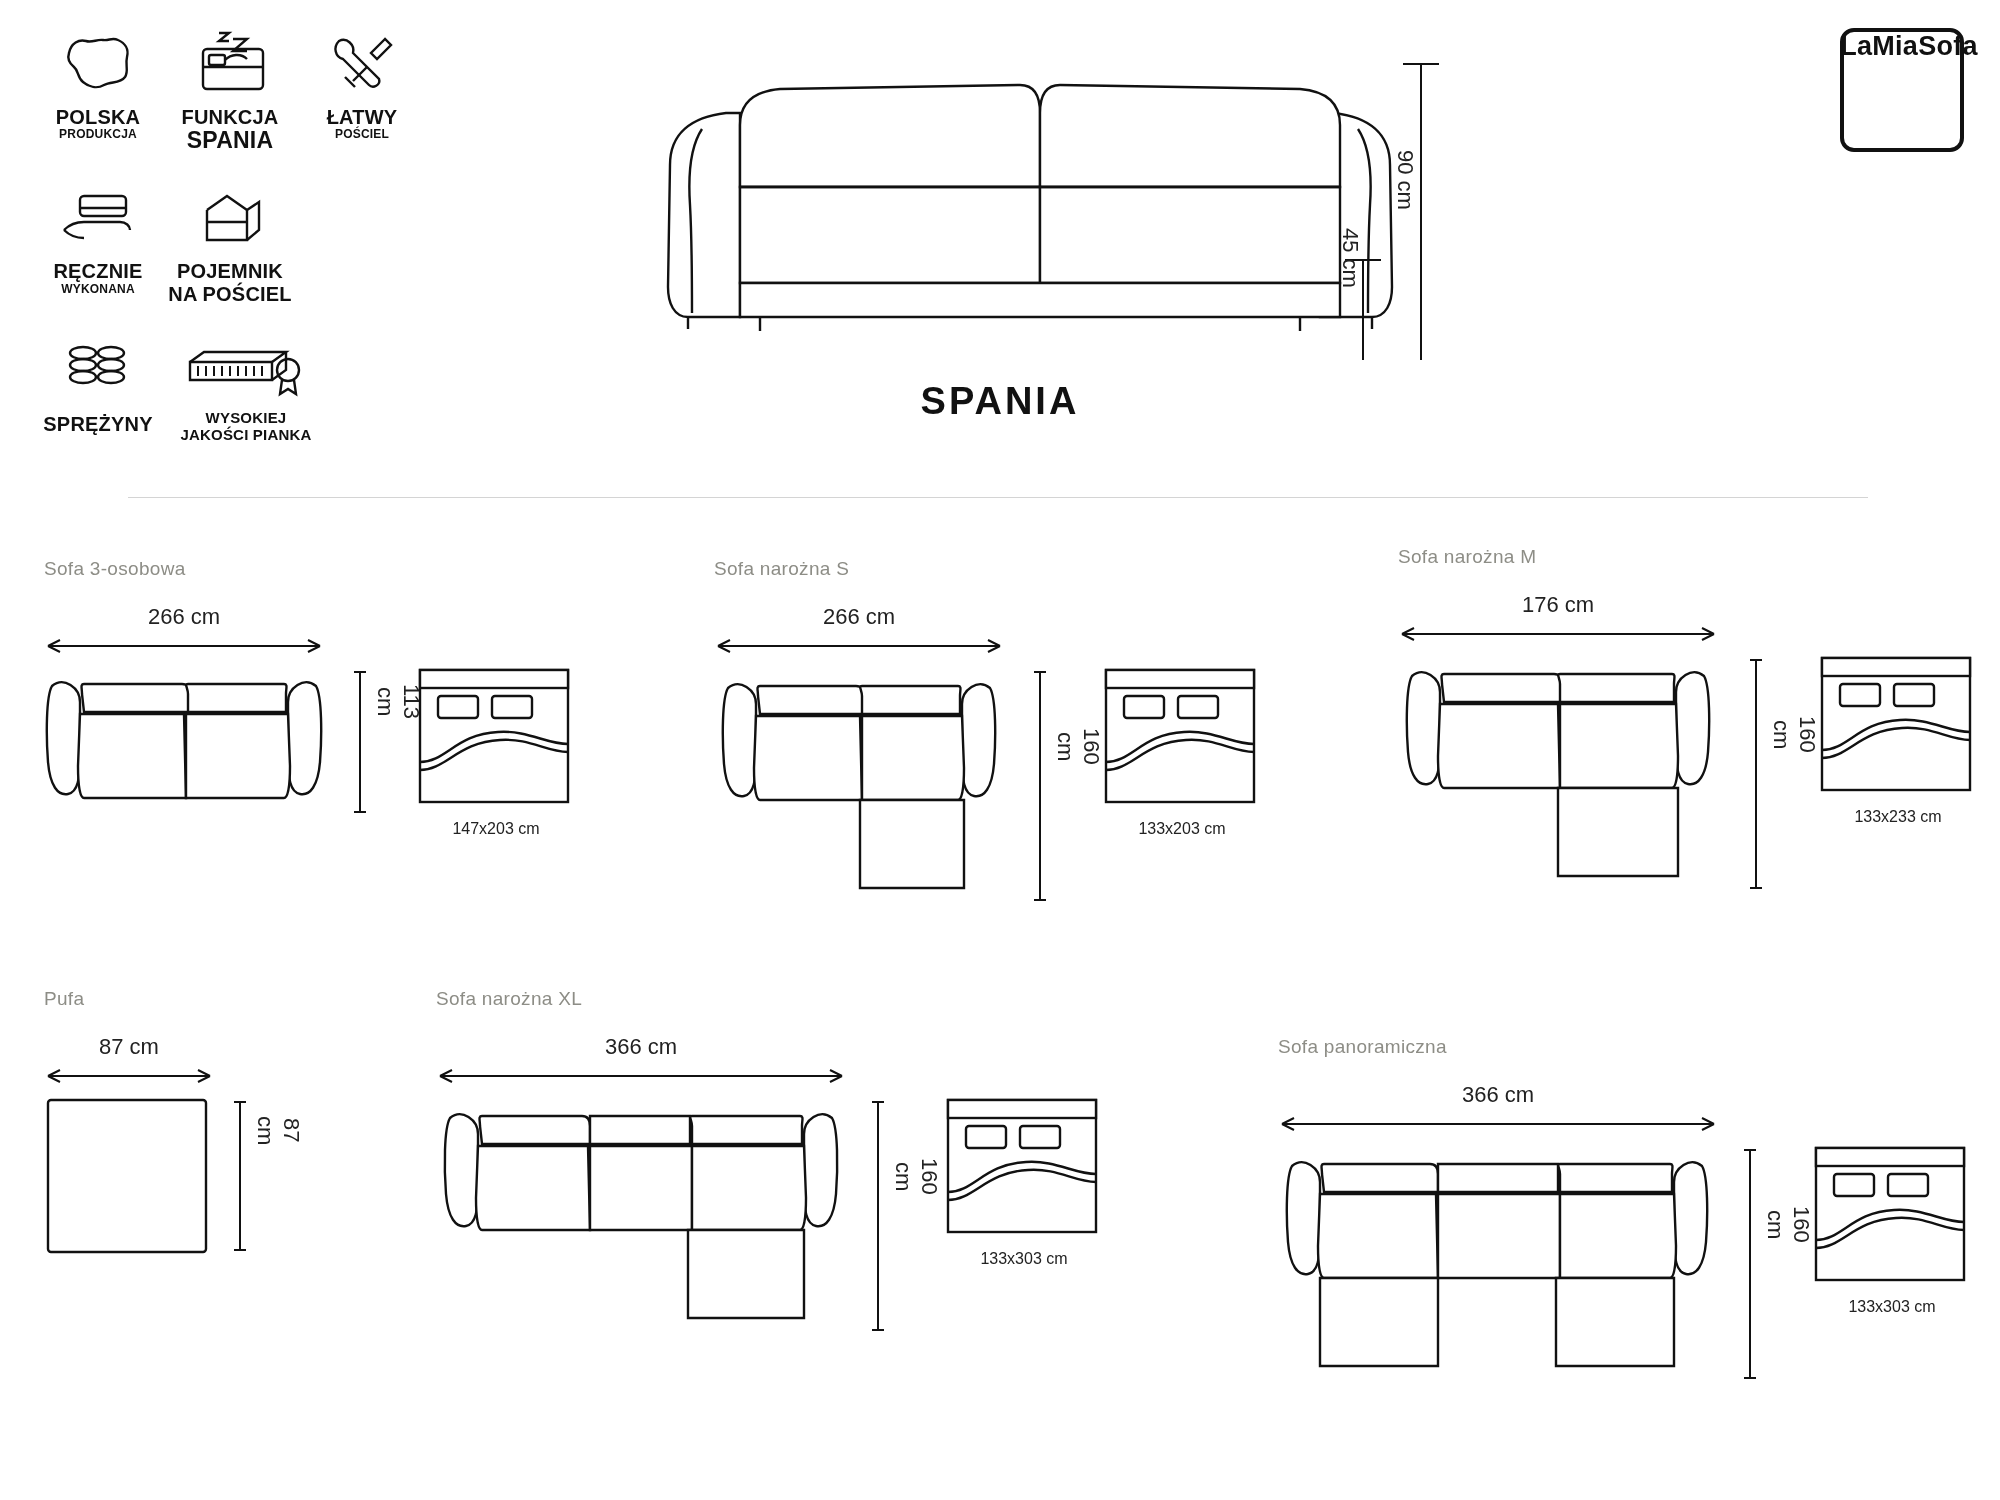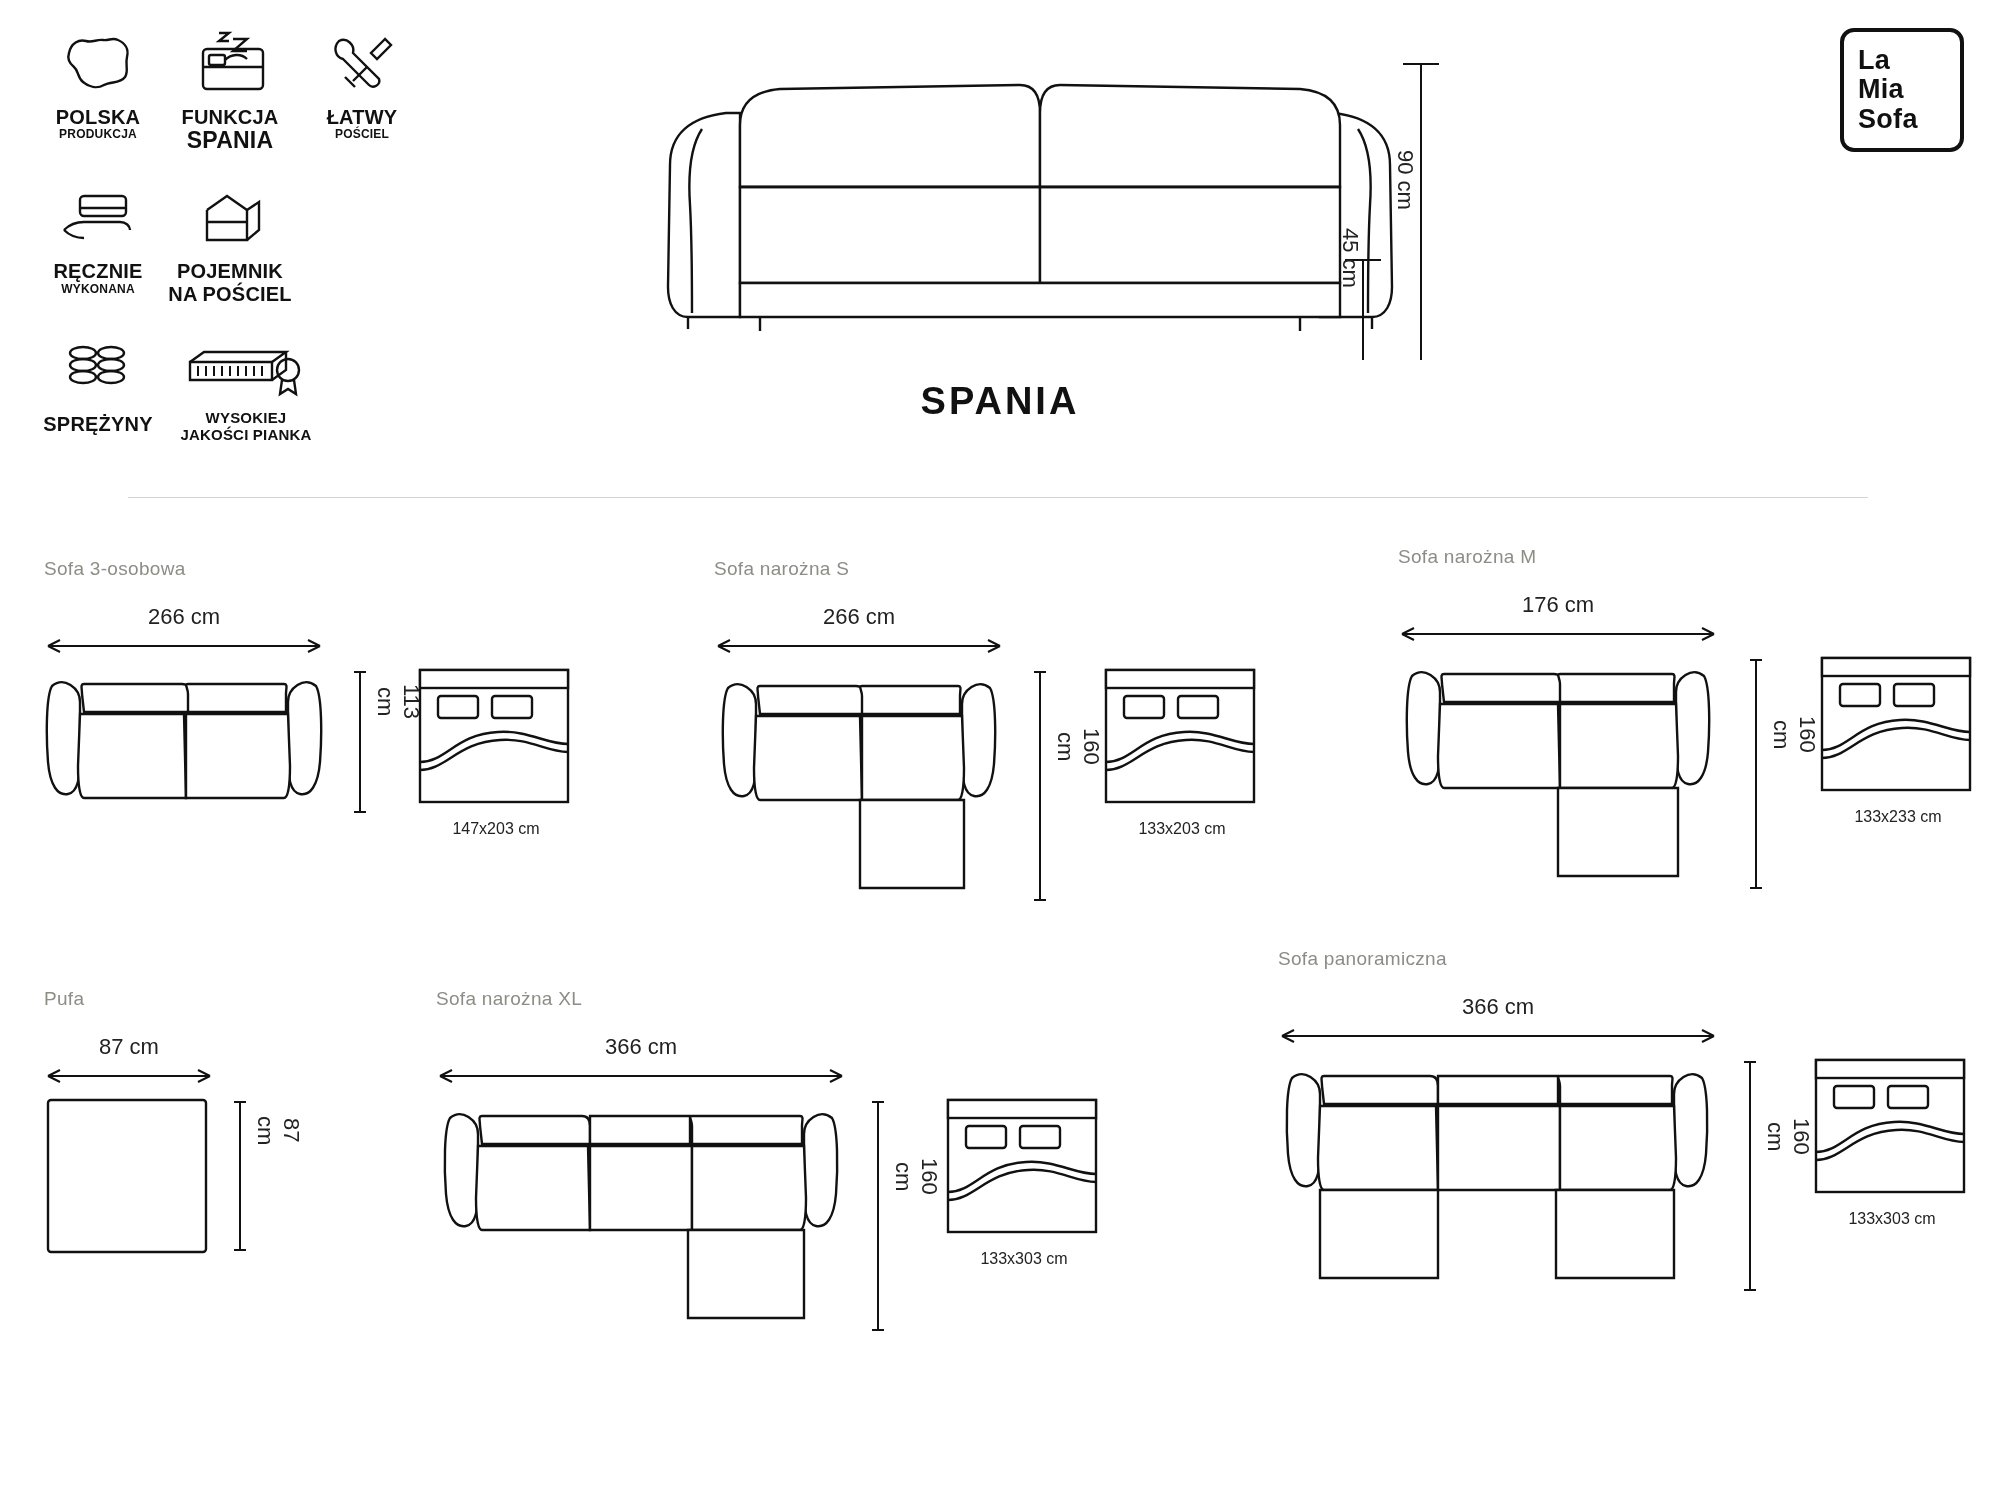--- a/index.html
+++ b/index.html
@@ -86,21 +86,20 @@
   .logo {
     position: absolute;
     right: 36px;
     top: 28px;
     width: 124px;
     height: 124px;
     border: 4px solid #111;
     border-radius: 14px;
     box-sizing: border-box;
     display: flex;
-    flex-direction: column;
     justify-content: center;
     padding-left: 14px;
   }
   .logo div {
     font-size: 27px;
     font-weight: bold;
     line-height: 1.08;
     color: #111;
     letter-spacing: 0.3px;
   }
@@ -468,21 +467,21 @@
       <rect class="fillw" x="4" y="4" width="148" height="132"></rect>
       <rect class="fillw" x="4" y="4" width="148" height="18"></rect>
       <rect class="fillw" x="22" y="30" width="40" height="22" rx="3"></rect>
       <rect class="fillw" x="76" y="30" width="40" height="22" rx="3"></rect>
       <path class="ln" d="M4 96 C30 96 40 68 82 66 C112 64 130 78 152 78"></path>
       <path class="ln" d="M4 104 C30 104 42 76 84 74 C114 72 130 86 152 86"></path>
     </svg>
     <div class="bed-label" style="position:absolute;left:498px;top:262px;width:180px;">133x303 cm</div>
   </div>
 
-  <div class="variant" style="left:1278px; top:948px; width:700px;">
+  <div class="variant" style="left:1278px; top:1036px; width:700px;">
     <div class="variant-title">Sofa panoramiczna</div>
 
     <svg style="position:absolute;left:0px;top:78px;" width="440" height="20">
       <path class="ln-thin" d="M4 10 L436 10 M4 10 L16 4 M4 10 L16 16 M436 10 L424 4 M436 10 L424 16"></path>
     </svg>
     <div class="dim-label" style="position:absolute;left:0;top:46px;width:440px;text-align:center;">366 cm</div>
 
     <svg style="position:absolute;left:0px;top:108px;" width="450" height="250">
       <path class="fillw" d="M14 22 C8 32 8 72 10 98 C12 122 20 132 30 130 C40 128 42 114 42 92 L42 38 C42 24 26 12 14 22 Z"></path>
       <path class="fillw" d="M424 22 C430 32 430 72 428 98 C426 122 418 132 408 130 C398 128 396 114 396 92 L396 38 C396 24 412 12 424 22 Z"></path>

